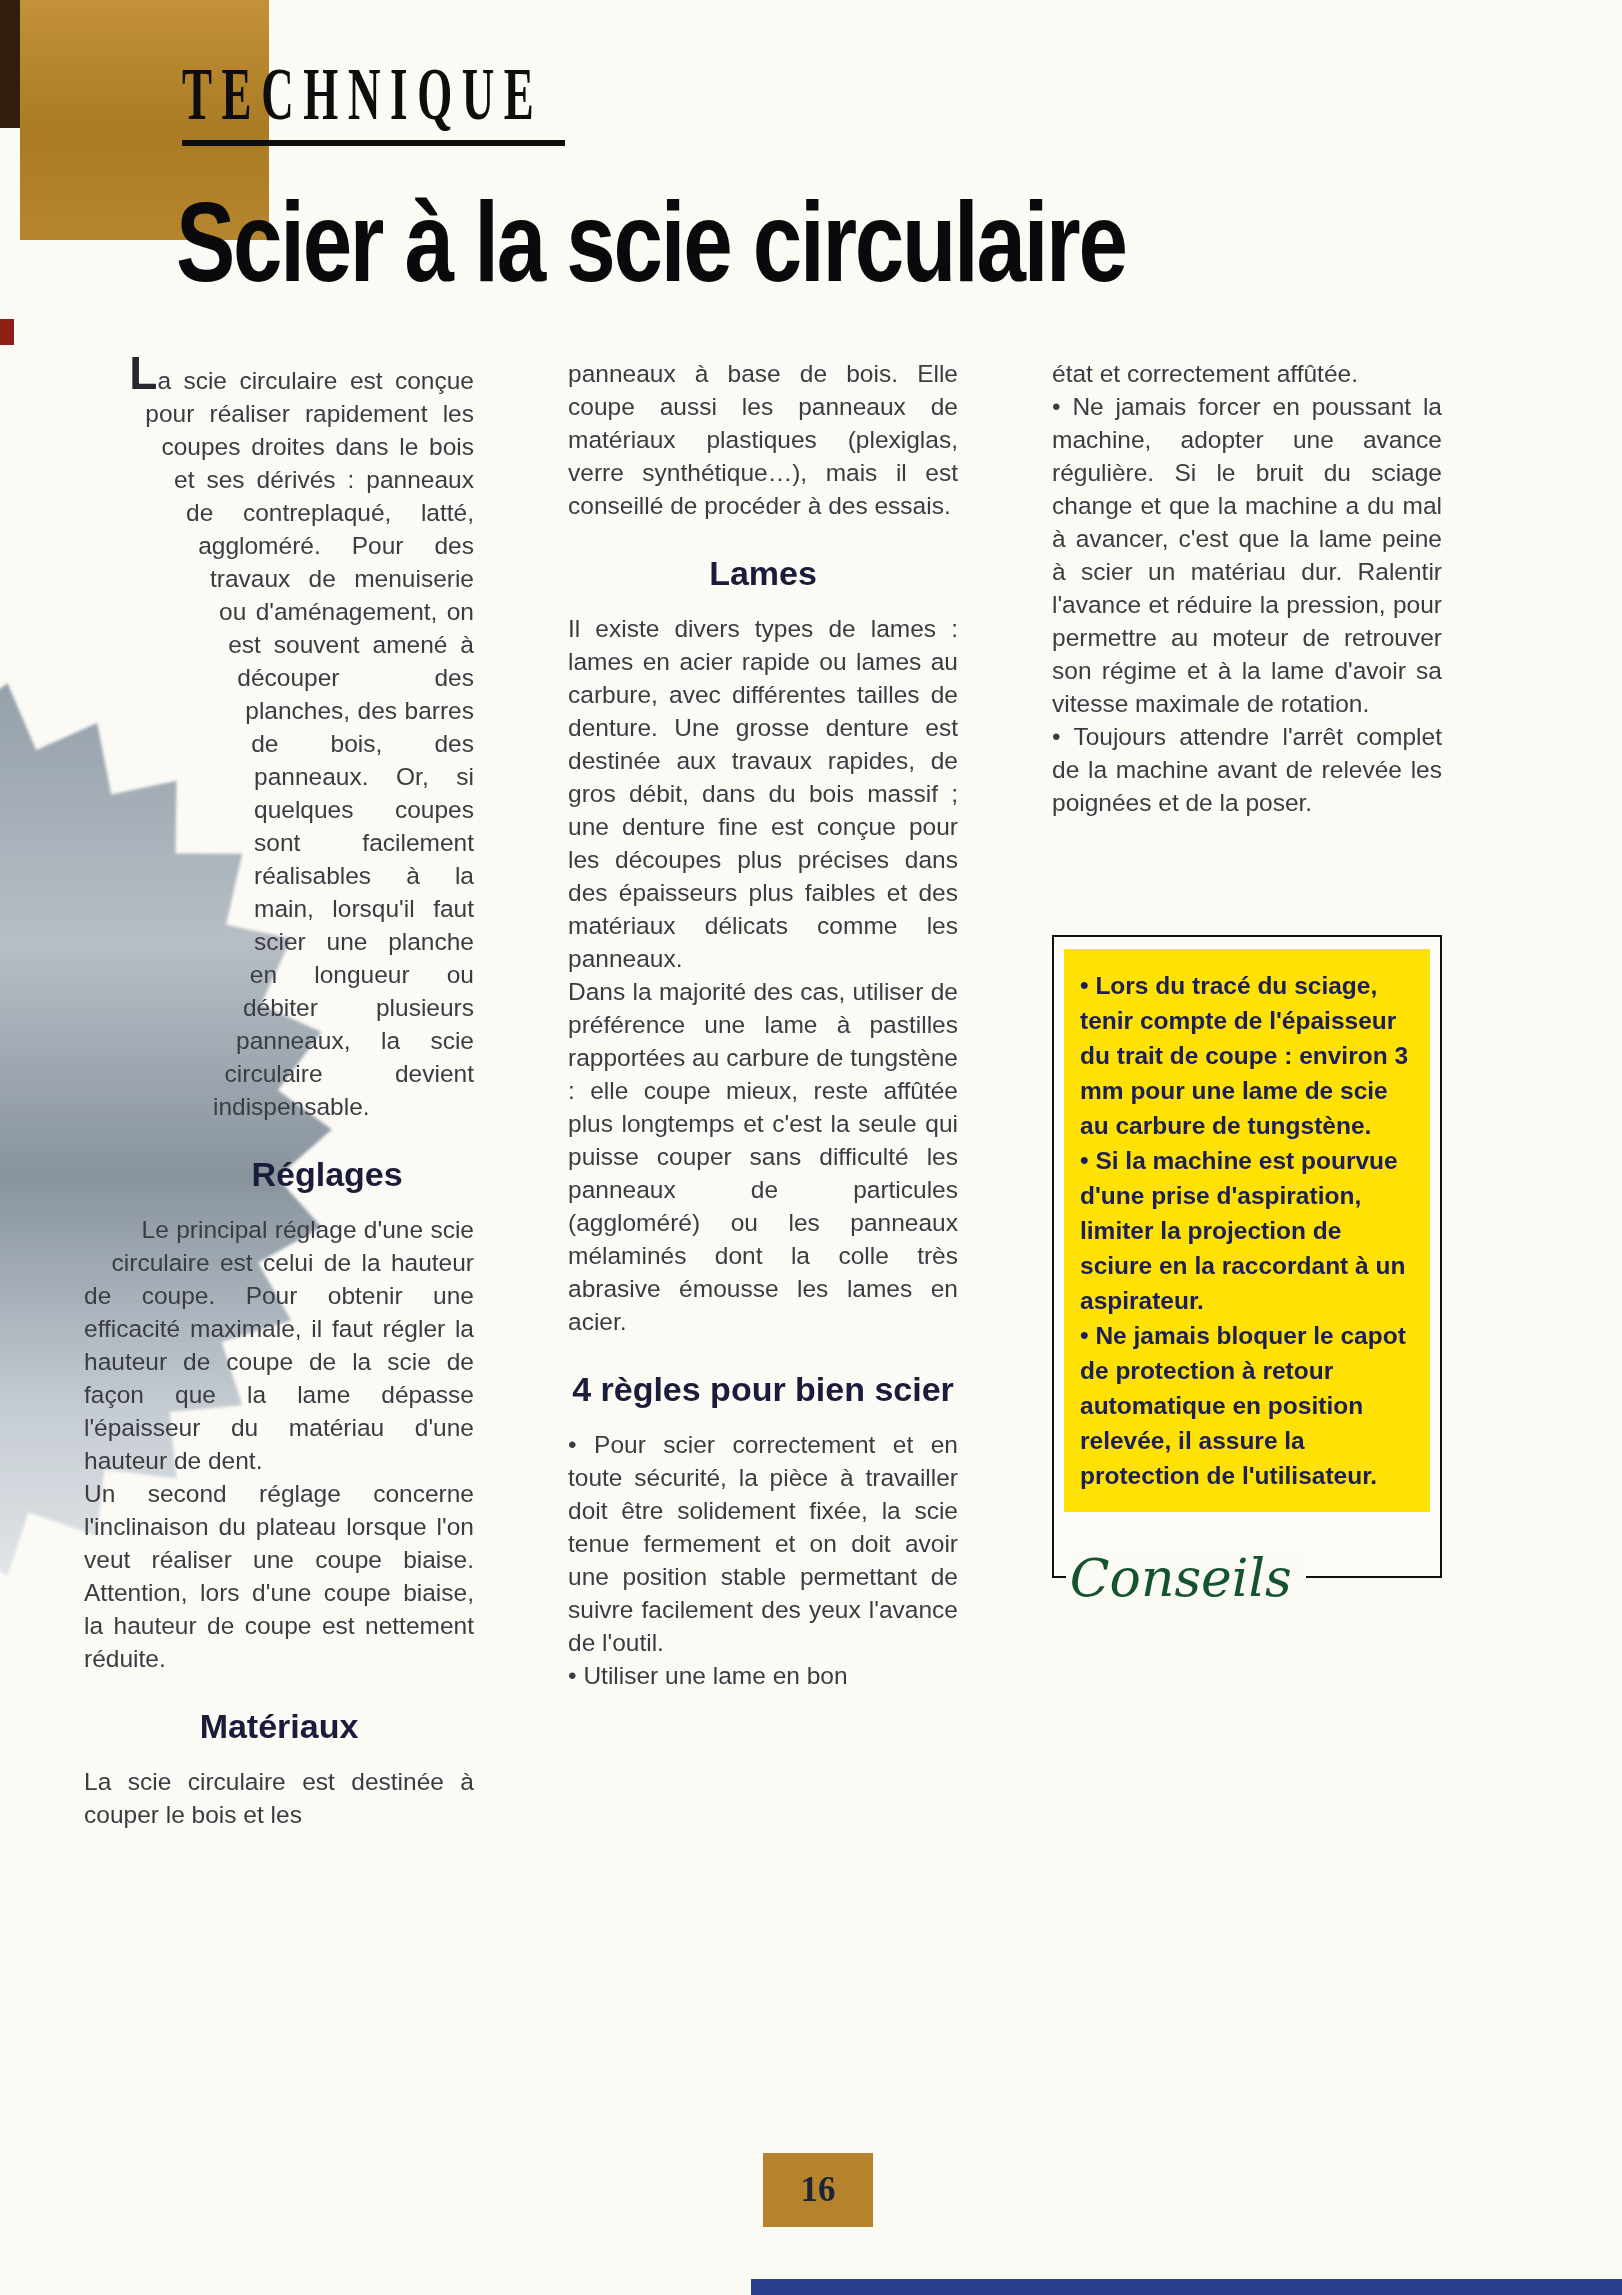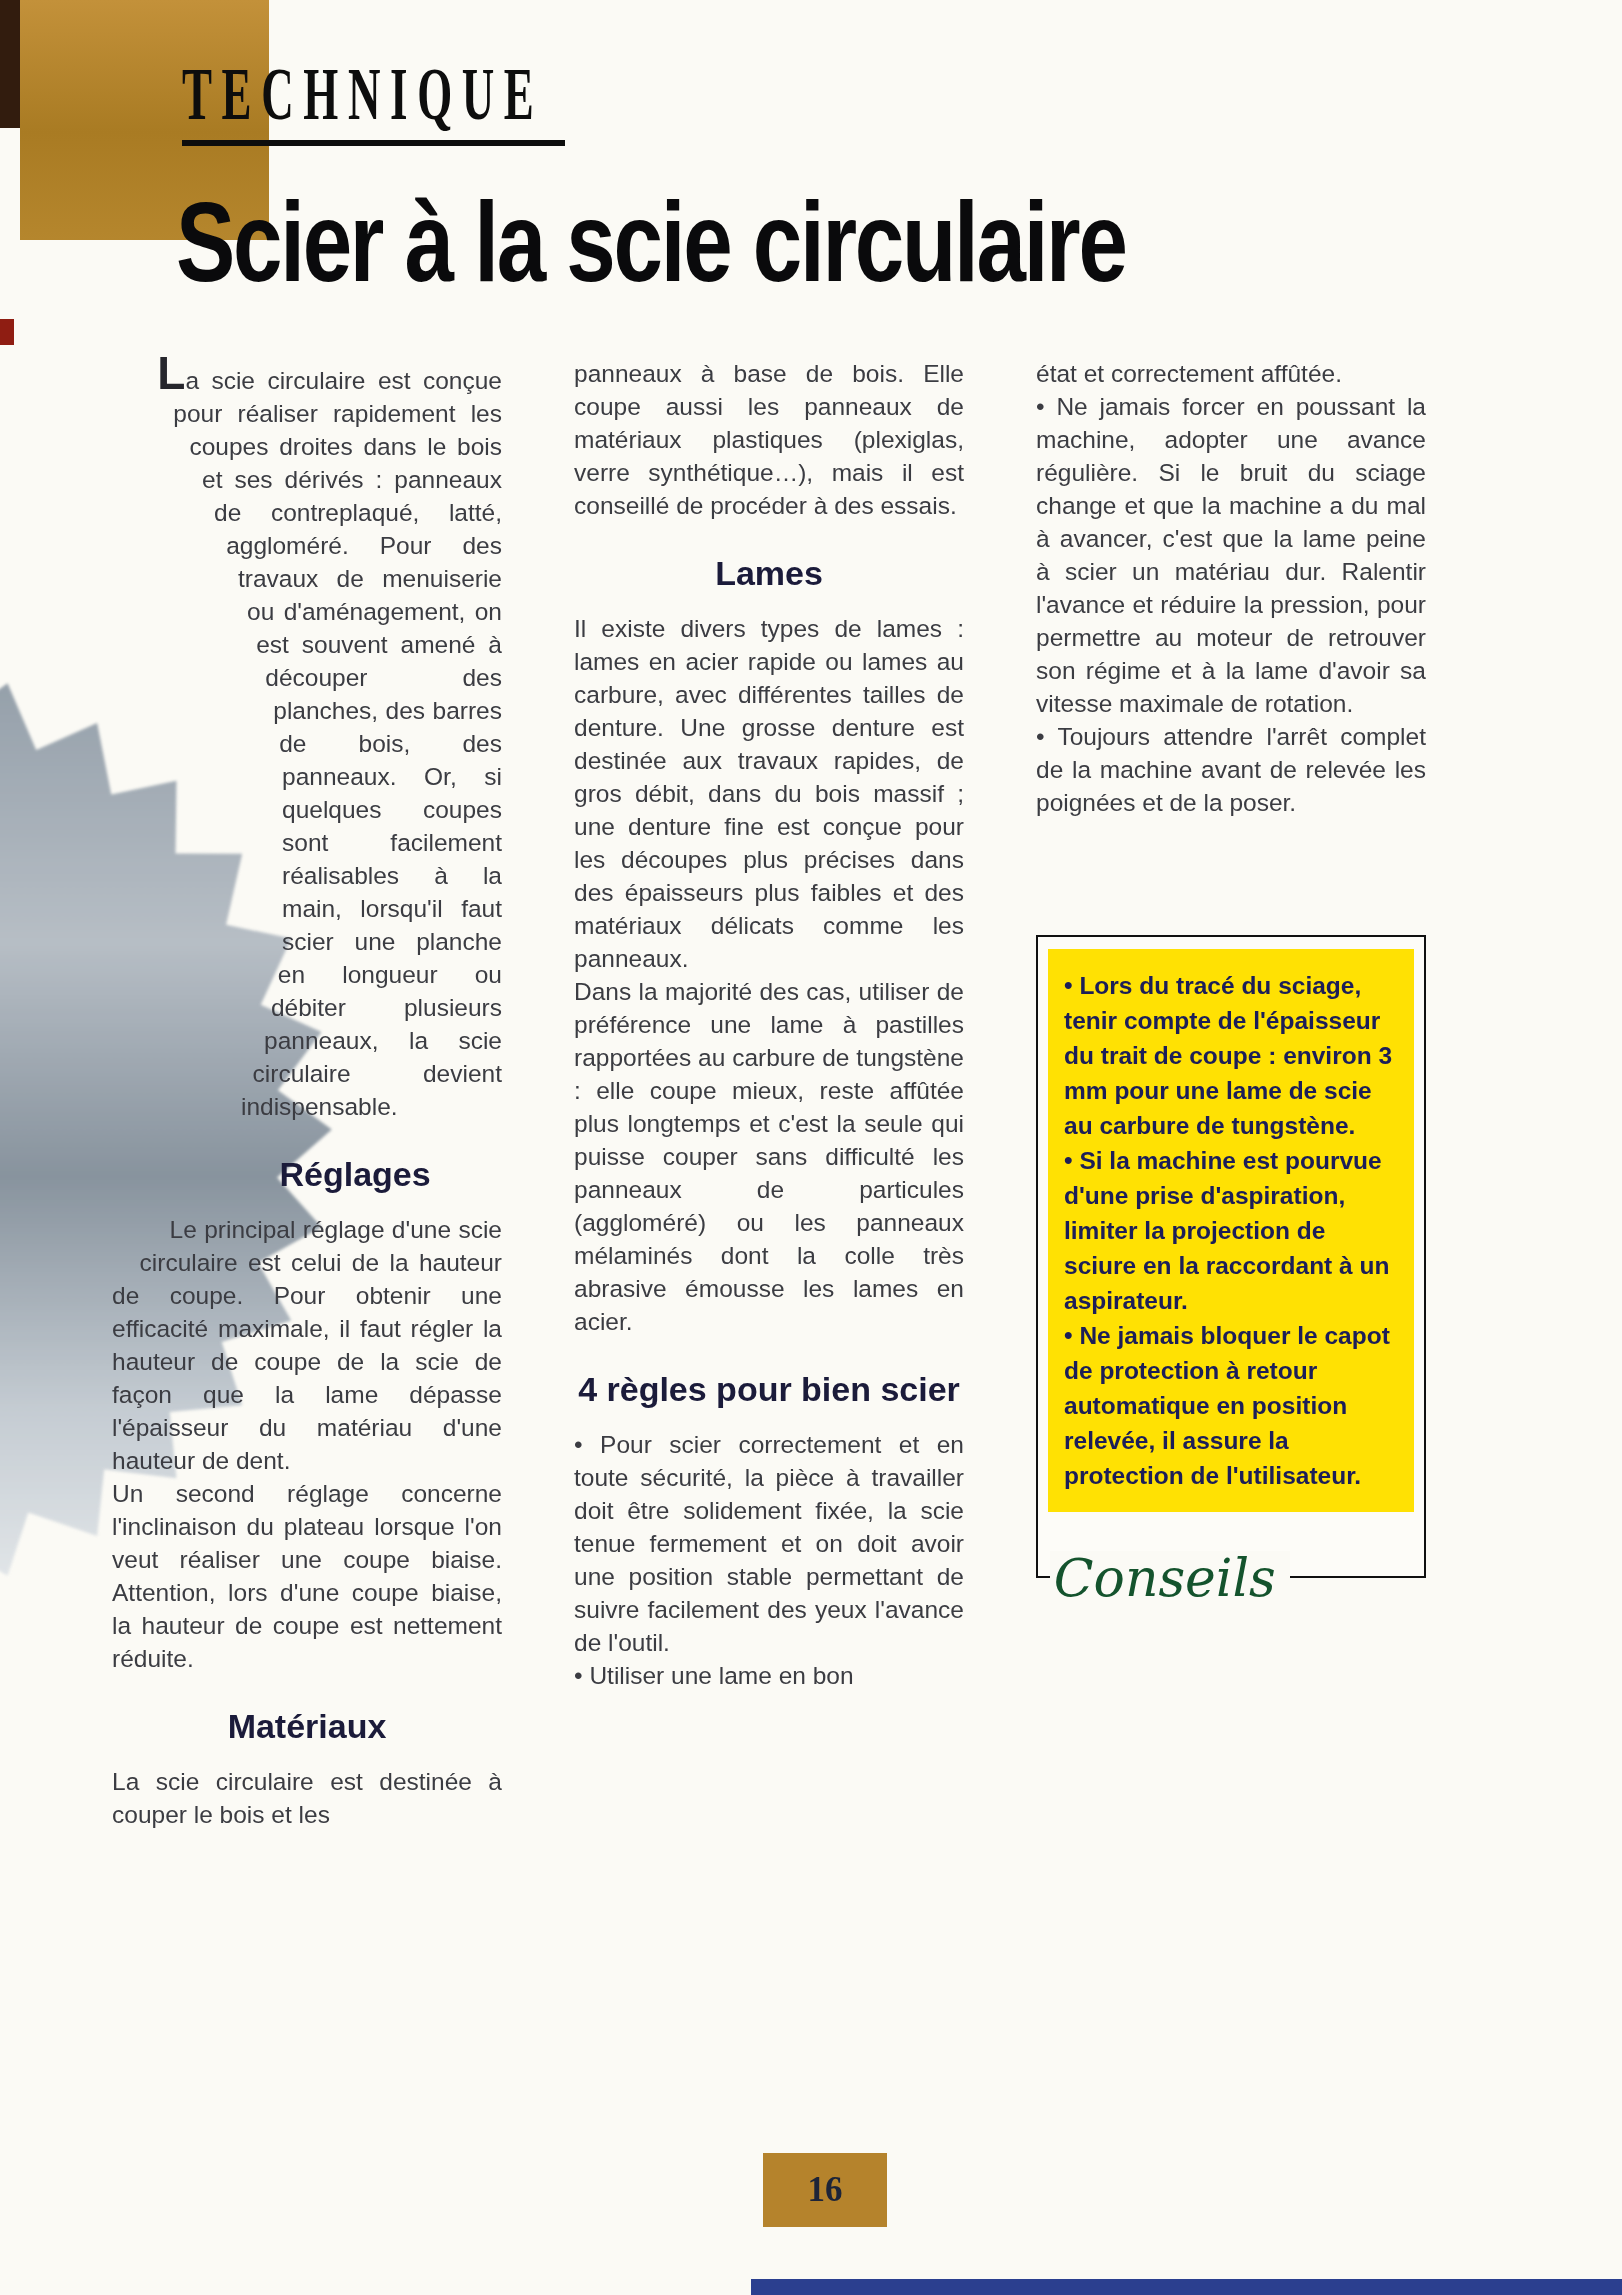--- a/index.html
+++ b/index.html
@@ -22,22 +22,22 @@
   .kicker-rule{width:383px;height:6.5px;background:#0d0d0d;margin-top:8.7px;}
   .title{
     margin:39px 0 0 -5.8px;font-size:114px;font-weight:bold;letter-spacing:-2.9px;
     color:#0a0a0c;line-height:1;transform:scaleX(.78);transform-origin:left top;
     white-space:nowrap;
   }
   
   .blade{position:absolute;left:-614px;top:653px;width:953px;height:953px;
     z-index:1;opacity:.82;filter:blur(1.4px);}
   
-  .columns{position:relative;z-index:2;display:flex;gap:72px;
-    padding:0 135px 0 112px;margin-top:58px;}
+  .columns{position:relative;z-index:2;display:flex;gap:94px;
+    padding:0 135px 0 84px;margin-top:58px;}
   .col{flex:0 0 390px;width:390px;font-size:24.5px;line-height:33px;color:#3b3c42;
     text-align:justify;hyphens:auto;}
   .col p{margin:0;}
   .col h2{font-size:34px;line-height:1.08;color:#1b1b3a;margin:33px 0 20px;
     font-weight:bold;text-align:center;}
   .intro::first-letter{font-size:46px;font-weight:bold;color:#26262c;}
   .shape-float{
     float:left;width:170px;height:902px;margin-top:306px;
     shape-outside:polygon(0px 0px,13px 0px,69px 115px,114px 238px,148px 361px,
       166px 462px,162px 563px,141px 664px,108px 758px,59px 837px,0px 902px);
@@ -48,21 +48,21 @@
     padding:11.5px 10px 64px;background:#fdfcf8;}
   .tips-yellow{background:#ffe103;padding:19px 16px;}
   .tip{font-weight:bold;color:#1c1e58;font-size:24.5px;line-height:35px;
     text-align:left;margin:0;}
   .tips-label{
     position:absolute;left:11.5px;bottom:-30px;background:#fbfaf5;
     padding:0 14.4px 0 4.3px;font-family:"DejaVu Serif",serif;font-style:italic;
     font-size:52px;color:#14532d;line-height:1.05;
   }
   
-  .page-num{position:absolute;left:763px;top:2153px;width:124px;height:74px;
+  .page-num{position:absolute;left:763px;top:2153px;width:110px;height:74px;
     background:#b5832c;display:flex;align-items:center;justify-content:center;
     font-family:"Liberation Serif",serif;font-weight:bold;font-size:35px;color:#1d2438;}
   .bottom-bar{position:absolute;left:751px;right:0;bottom:0;height:16px;background:#2b3f8f;}
 </style>
 </head>
 <body>
 
 <div class="page">
 
   <div class="left-strip"></div>

